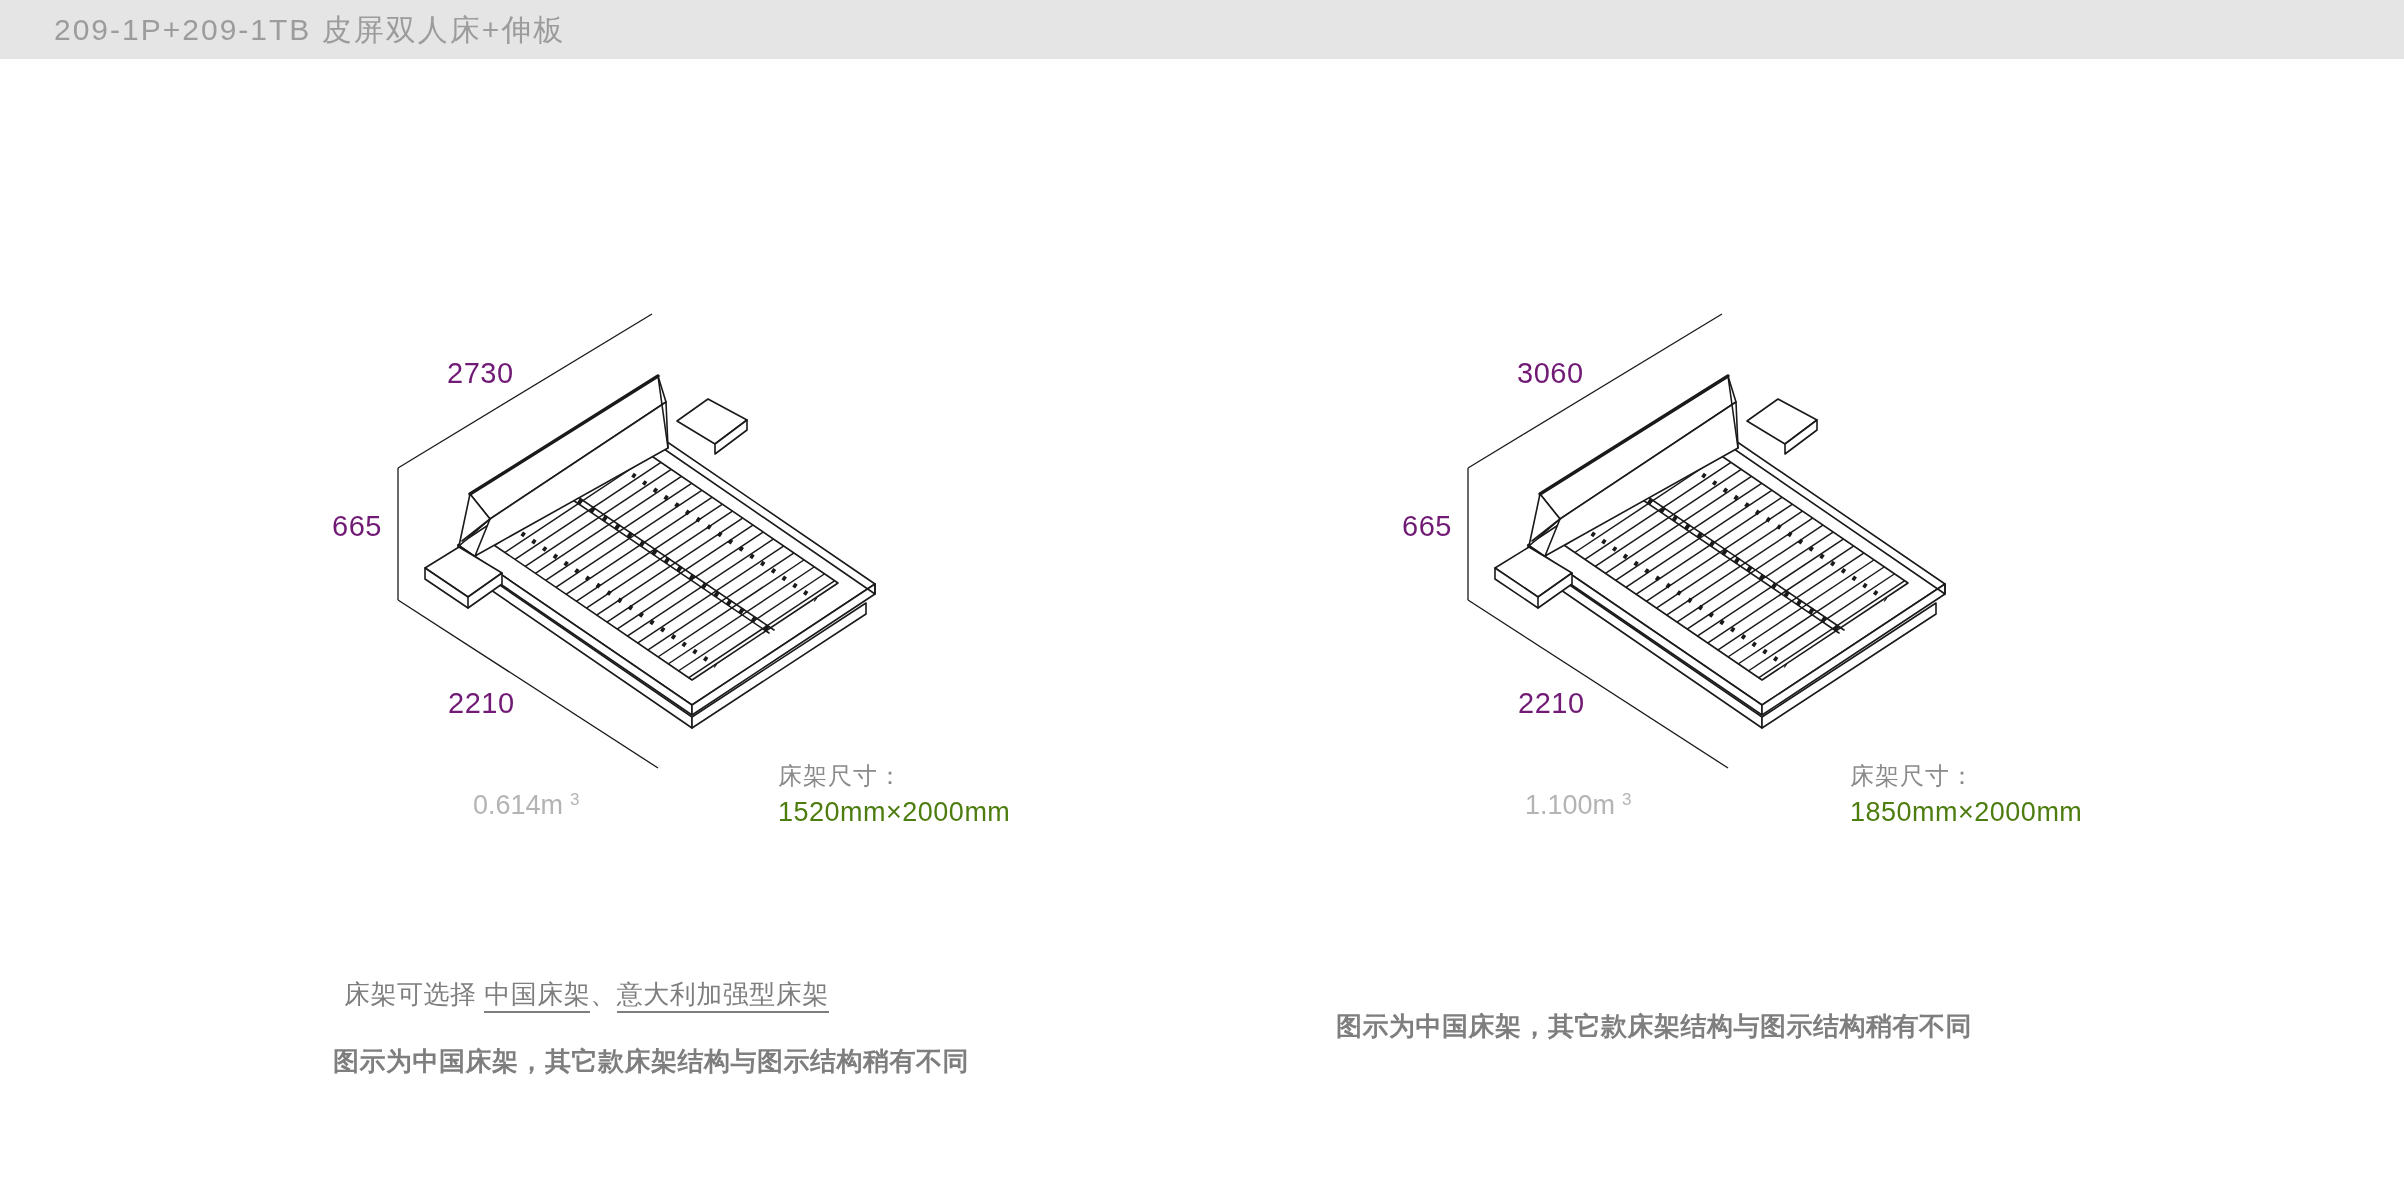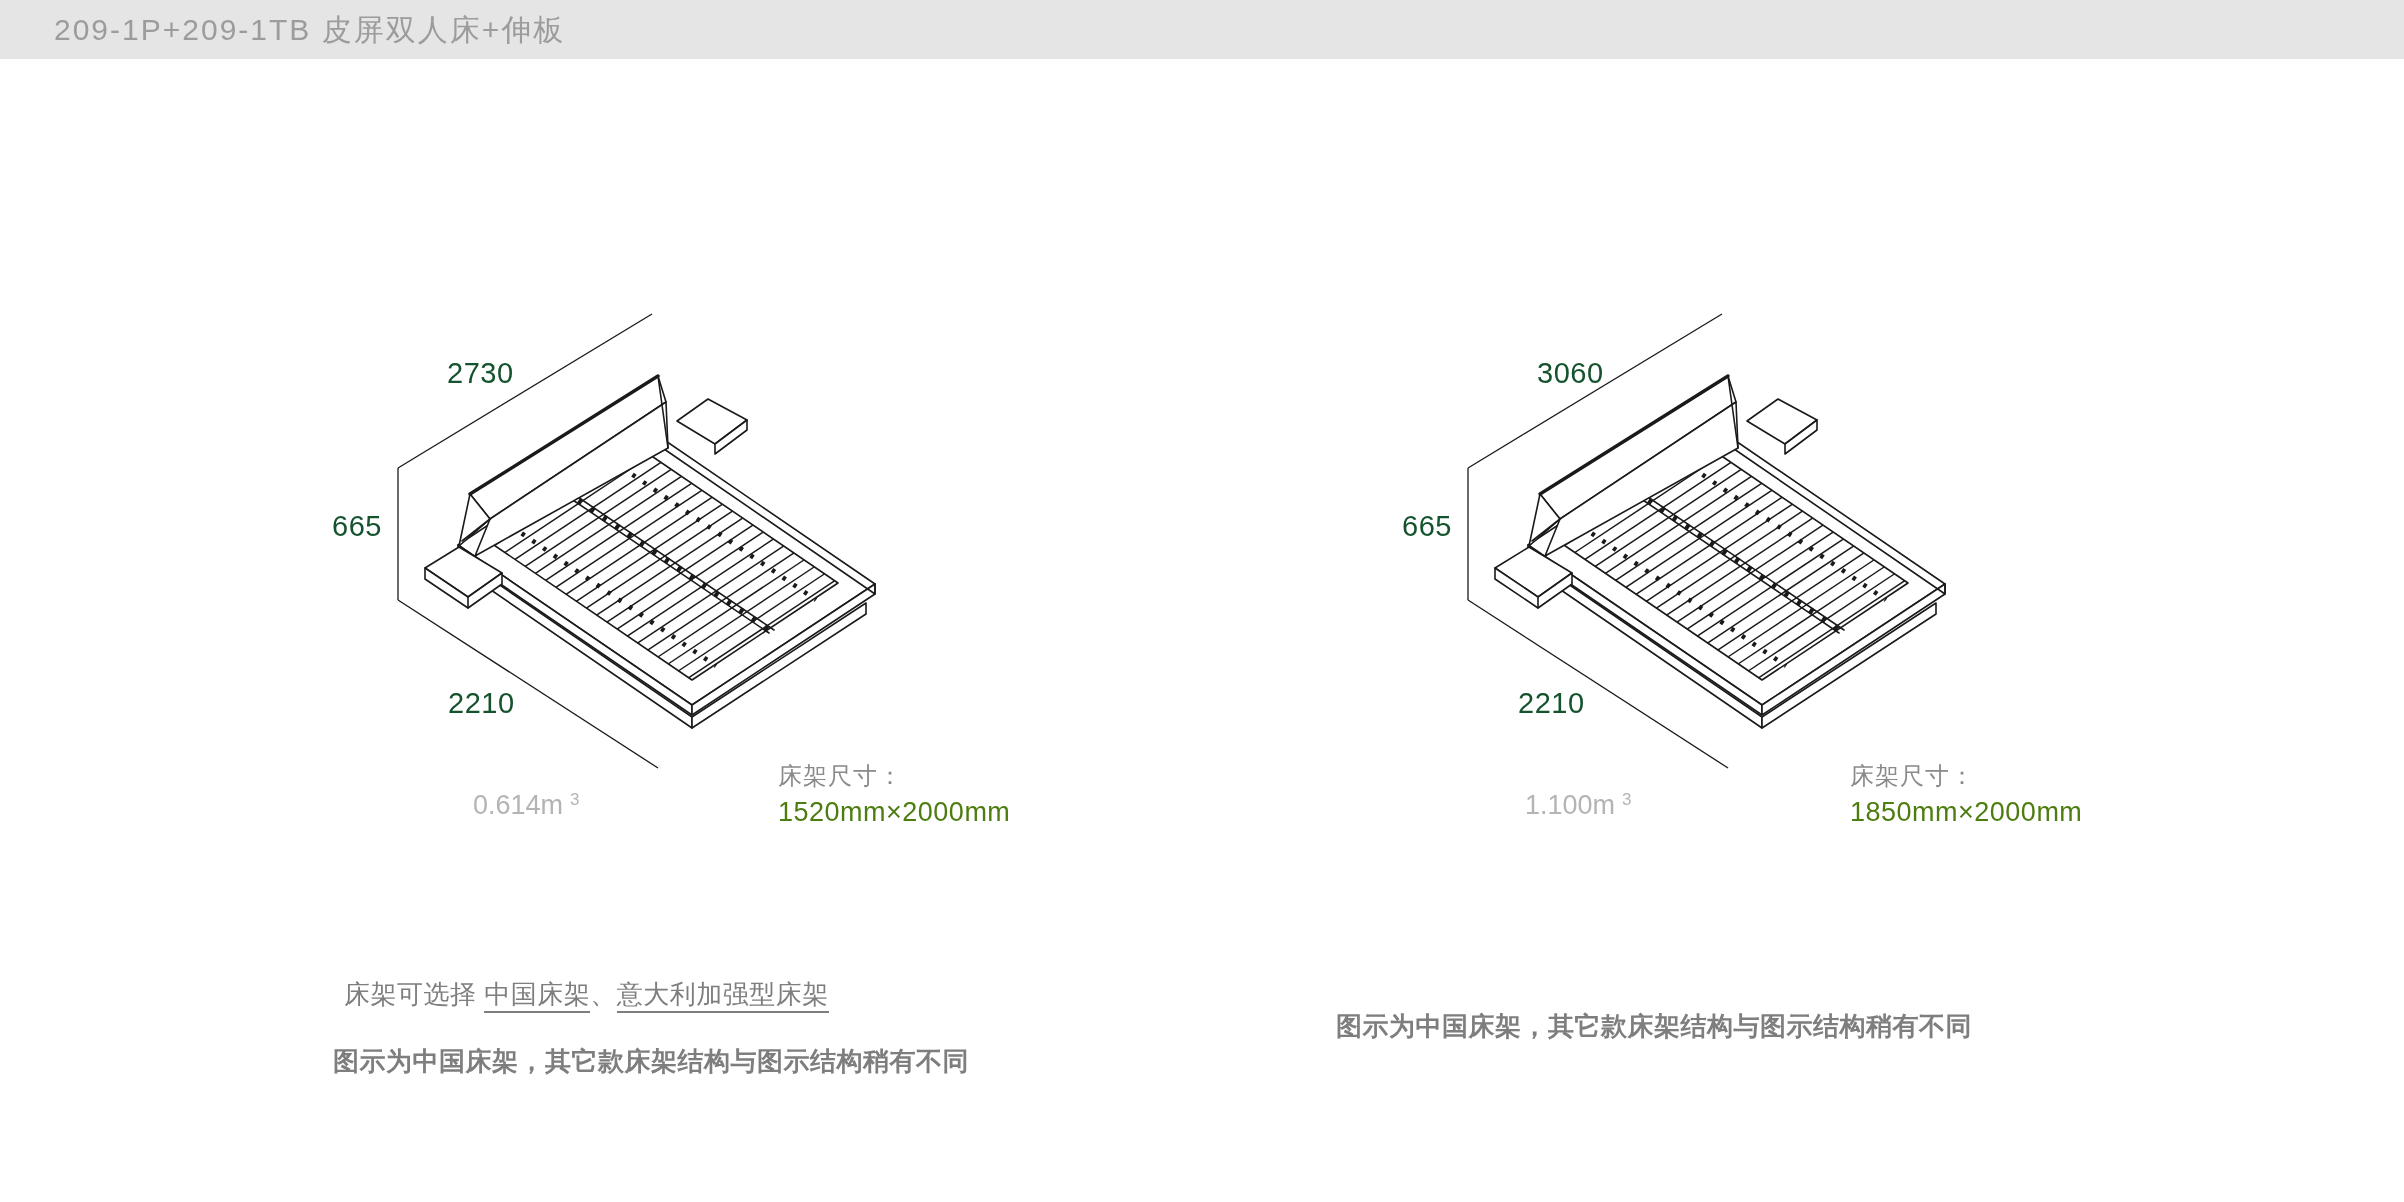--- a/index.html
+++ b/index.html
@@ -17,21 +17,21 @@
   svg.art{position:absolute;left:0;top:0;}
   .ln{stroke:#1a1a1a;fill:none;stroke-width:1.6;stroke-linejoin:round;stroke-linecap:round;}
   .fw{stroke:#1a1a1a;fill:#ffffff;stroke-width:1.6;stroke-linejoin:round;}
   .thick{stroke:#1a1a1a;stroke-width:3.4;fill:none;stroke-linecap:round;}
   .dim{stroke:#1a1a1a;stroke-width:1.3;fill:none;}
   .slat{stroke:#1a1a1a;stroke-width:1.5;}
   .clips{stroke:#1a1a1a;stroke-width:4.5;stroke-dasharray:3.5 9.5;fill:none;}
   .clips2{stroke:#1a1a1a;stroke-width:6;stroke-dasharray:4 11;fill:none;}
   
   .label{position:absolute;white-space:nowrap;}
-  .dimtxt{font-size:29px;color:#14532d;letter-spacing:0.5px;}
+  .dimtxt{font-size:29px;color:#701a75;letter-spacing:0.5px;}
   .voltxt{font-size:27px;color:#b4b4b4;}
   .voltxt sup{font-size:17px;margin-left:7px;vertical-align:9px;}
   .sizelbl{font-size:24px;color:#8a8a8a;letter-spacing:1px;}
   .sizeval{font-size:27px;color:#4d7c0f;margin-top:5px;letter-spacing:0.5px;}
   .notes{font-size:26px;color:#7e7e7e;letter-spacing:0.5px;}
   .notes .l1{padding-left:11px;}
   .notes .l2{margin-top:32px;font-weight:bold;}
   .notes .u{border-bottom:2px solid #7e7e7e;padding-bottom:2px;}
   .ralign{text-align:right;}
 </style>
@@ -118,21 +118,21 @@
 <div class="label" style="left:778px;top:760px;">
   <div class="sizelbl">床架尺寸：</div>
   <div class="sizeval">1520mm×2000mm</div>
 </div>
 
 <div class="label notes" style="left:333px;top:977px;">
   <div class="l1"><span>床架可选择 </span><span class="u">中国床架</span><span>、</span><span class="u">意大利加强型床架</span></div>
   <div class="l2">图示为中国床架，其它款床架结构与图示结构稍有不同</div>
 </div>
 
-<div class="label dimtxt" style="left:1517px;top:357px;margin-left:20px;">3060</div>
+<div class="label dimtxt" style="left:1517px;top:357px;">3060</div>
 <div class="label dimtxt ralign" style="left:1388px;top:510px;width:64px;">665</div>
 <div class="label dimtxt" style="left:1518px;top:687px;">2210</div>
 
 <div class="label voltxt" style="left:1525px;top:790px;">
   <span>1.100m</span><sup>3</sup>
 </div>
 
 <div class="label" style="left:1850px;top:760px;">
   <div class="sizelbl">床架尺寸：</div>
   <div class="sizeval">1850mm×2000mm</div>

